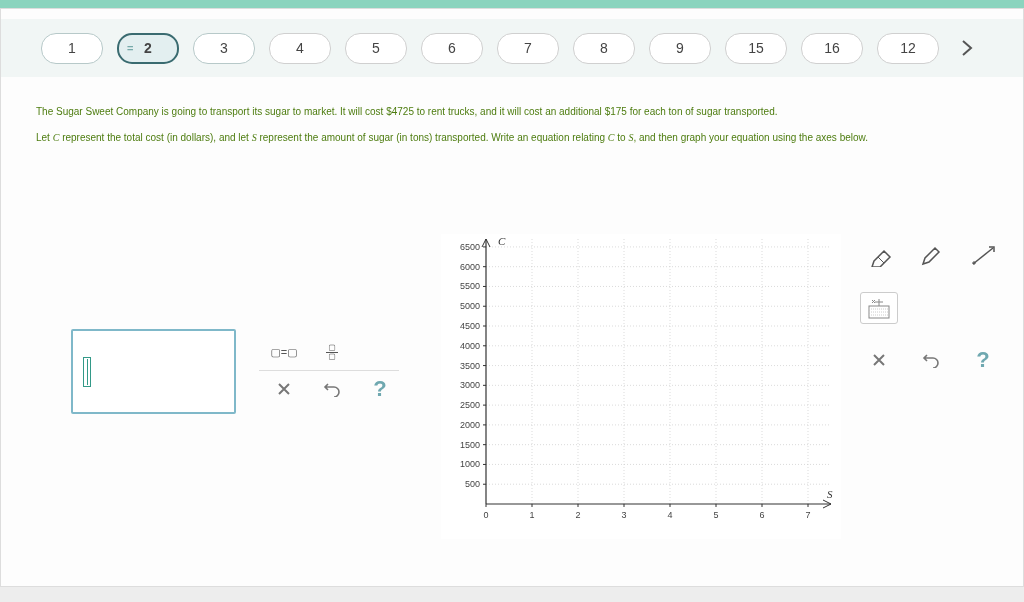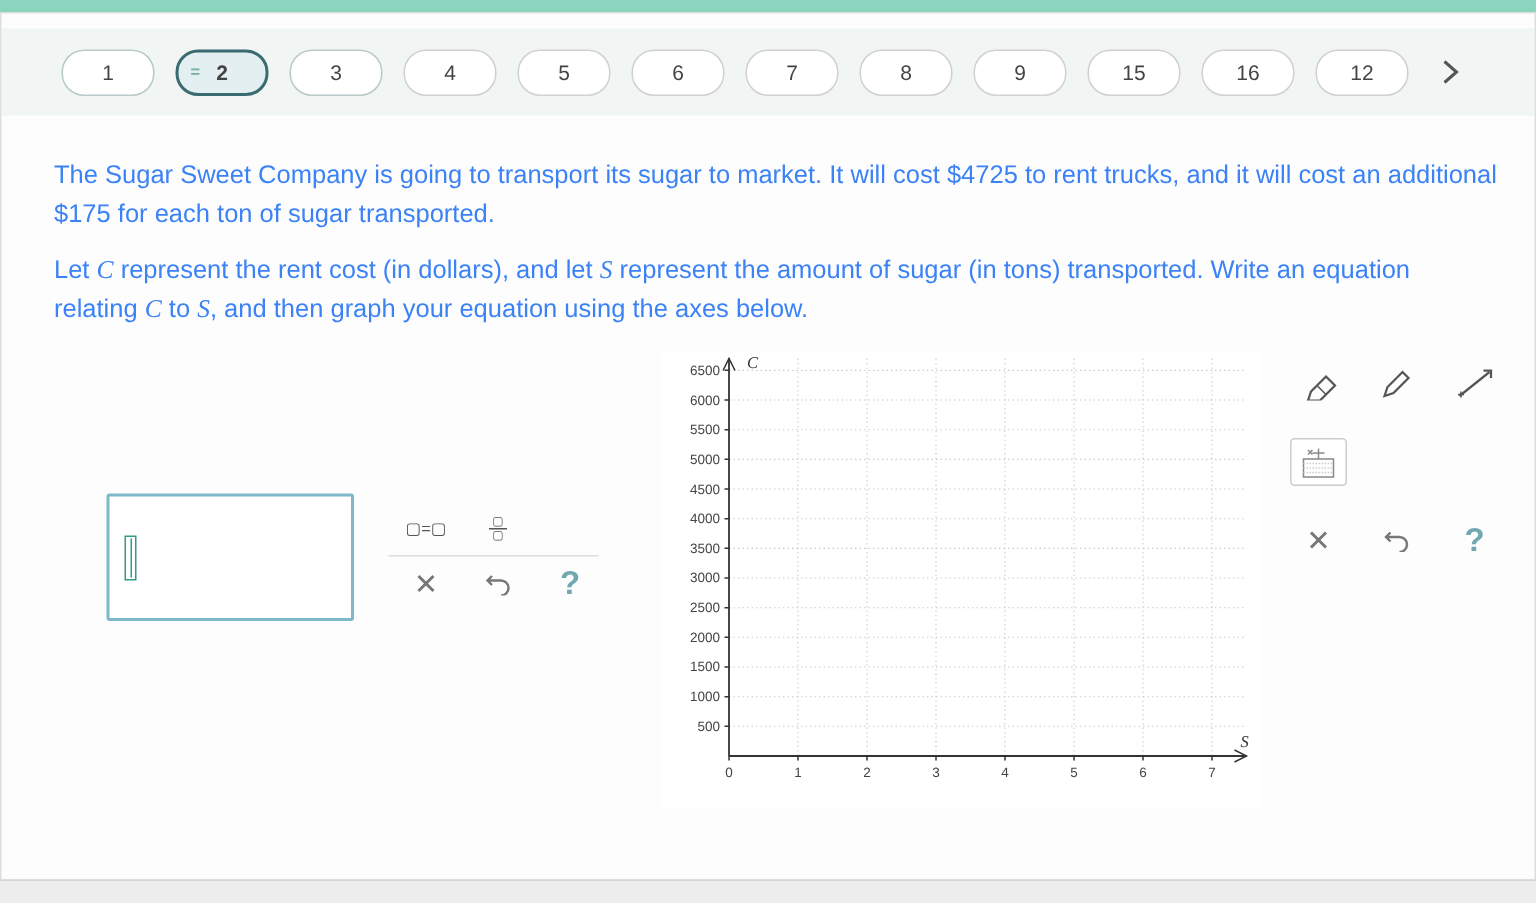--- a/index.html
+++ b/index.html
@@ -5,21 +5,21 @@
   * { box-sizing: border-box; margin: 0; padding: 0; }
   body { font-family: Arial, Helvetica, sans-serif; background: #333; width: 1024px; height: 602px; overflow: hidden; position: relative; }
   .header-strip { position: absolute; top: 0; left: 0; right: 0; height: 8px; background: #8bd4be; }
   .content-area { position: absolute; top: 8px; left: 0; right: 0; bottom: 15px; background: #fdfdfd; border: 1px solid #ddd; }
   .step-strip { position: absolute; top: 10px; left: 0; right: 0; height: 58px; background: #f1f6f5; display: flex; align-items: center; padding-left: 40px; gap: 14px; }
   .step-pill { width: 62px; height: 31px; border-radius: 15px; display: flex; align-items: center; justify-content: center; font-size: 14px; color: #444; border: 1px solid #d0d0d0; background: #fff; cursor: pointer; position: relative; }
   .step-pill.active { background: #e3eff0; border: 2px solid #3a6b70; font-weight: bold; }
   .step-pill .eq { position: absolute; left: 8px; font-size: 11px; color: #7aa; }
   .espanol { position: absolute; right: 12px; top: 10px; font-size: 11px; color: #333; text-decoration: underline; cursor: pointer; }
   .next-arrow { width: 18px; height: 18px; display: flex; align-items: center; justify-content: center; margin-left: 5px; cursor: pointer; }
-  .problem-body { position: absolute; top: 95px; left: 35px; right: 25px; color: #3b82f6; font-size: 17px; line-height: 1.55; }
+  .problem-body { position: absolute; top: 95px; left: 35px; right: 25px; color: #4d7c0f; font-size: 10px; line-height: 1.55; }
   .problem-body p { margin-bottom: 10px; }
   .math-var { font-style: italic; font-family: "Times New Roman", serif; }
   .eq-input-box { position: absolute; top: 320px; left: 70px; width: 165px; height: 85px; border: 2px solid #7fb8c9; border-radius: 2px; background: #fff; display: flex; align-items: center; justify-content: flex-start; padding-left: 10px; }
   .cursor-block { width: 8px; height: 30px; border: 1px solid #398; display: flex; align-items: center; justify-content: center; position: relative; }
   .cursor-block::after { content: ""; position: absolute; width: 1px; height: 26px; background: #398; }
   .eq-tools { position: absolute; top: 326px; left: 258px; width: 140px; }
   .eq-tools-row { display: flex; gap: 18px; height: 36px; align-items: center; justify-content: flex-start; padding-left: 10px; border-bottom: 1px solid #ddd; }
   .eq-tools-row:last-child { border-bottom: none; }
   .eq-tool-btn { width: 30px; height: 28px; display: flex; align-items: center; justify-content: center; cursor: pointer; color: #555; font-size: 14px; }
   .frac-ico { display:flex; flex-direction:column; align-items:center; font-size:8px; line-height:1; }
@@ -86,21 +86,21 @@
           <path d="M2 1 L10 8 L2 15" stroke="#555" stroke-width="2" fill="none"></path>
         </svg>
     </div>
   </div>
 
   <div class="problem-body">
     <p>
       <span>The Sugar Sweet Company is going to transport its sugar to market. It will cost </span><span>$4725</span><span> to rent trucks, and it will cost an additional </span><span>$175</span><span> for each ton of sugar transported.</span>
     </p>
     <p>
-      <span>Let </span><span class="math-var">C</span><span> represent the rent cost (in dollars), and let </span><span class="math-var">S</span><span> represent the amount of sugar (in tons) transported. Write an equation relating </span><span class="math-var">C</span><span> to </span><span class="math-var">S</span><span>, and then graph your equation using the axes below.</span>
+      <span>Let </span><span class="math-var">C</span><span> represent the total cost (in dollars), and let </span><span class="math-var">S</span><span> represent the amount of sugar (in tons) transported. Write an equation relating </span><span class="math-var">C</span><span> to </span><span class="math-var">S</span><span>, and then graph your equation using the axes below.</span>
     </p>
   </div>
 
   <div class="eq-input-box">
     <div class="cursor-block"></div>
   </div>
 
   <div class="eq-tools">
     <div class="eq-tools-row">
       <div class="eq-tool-btn">

